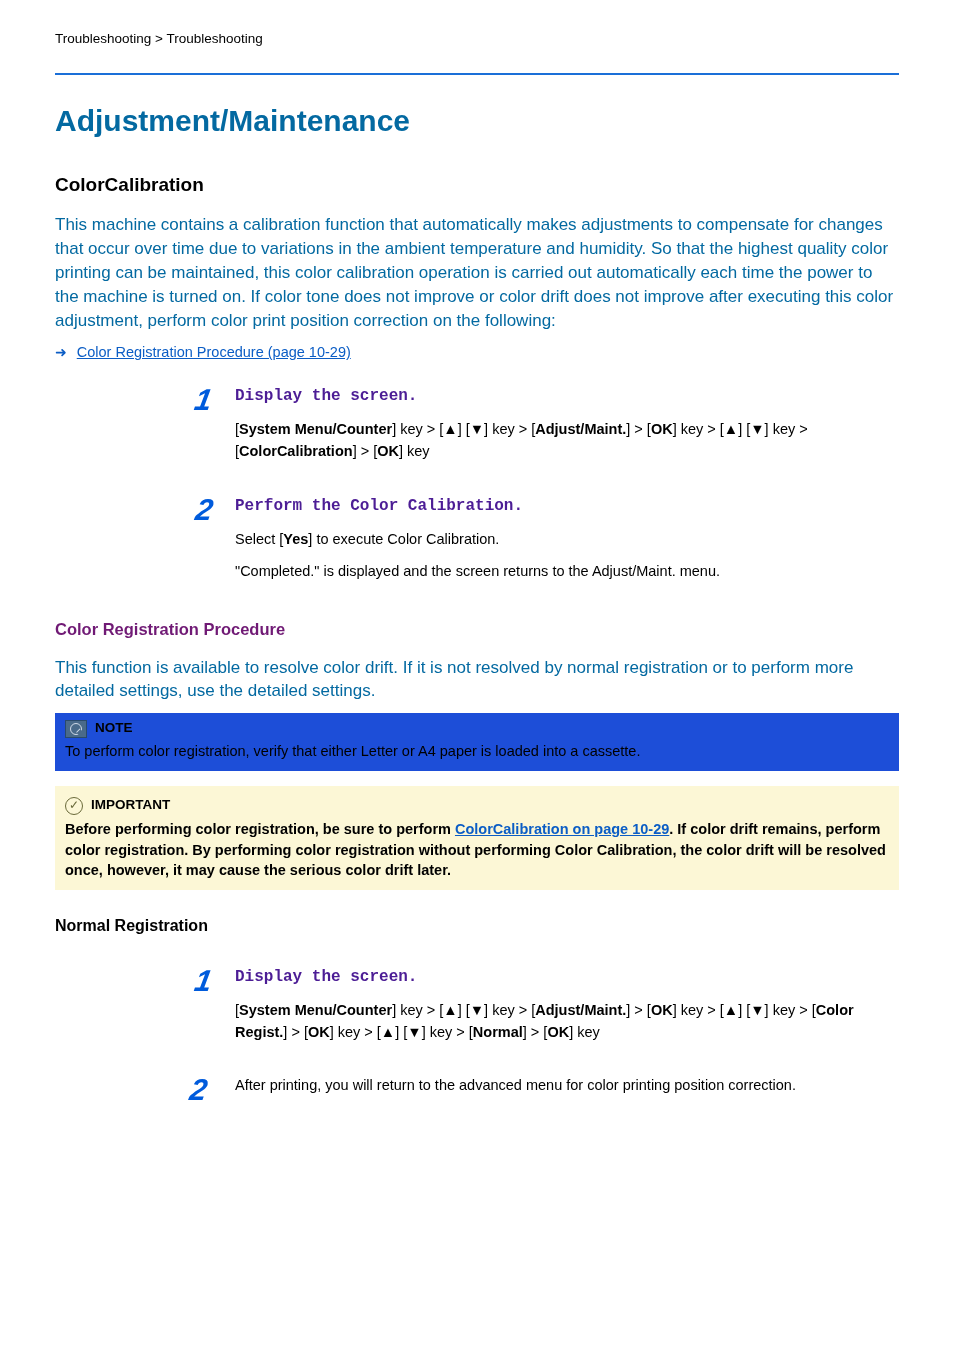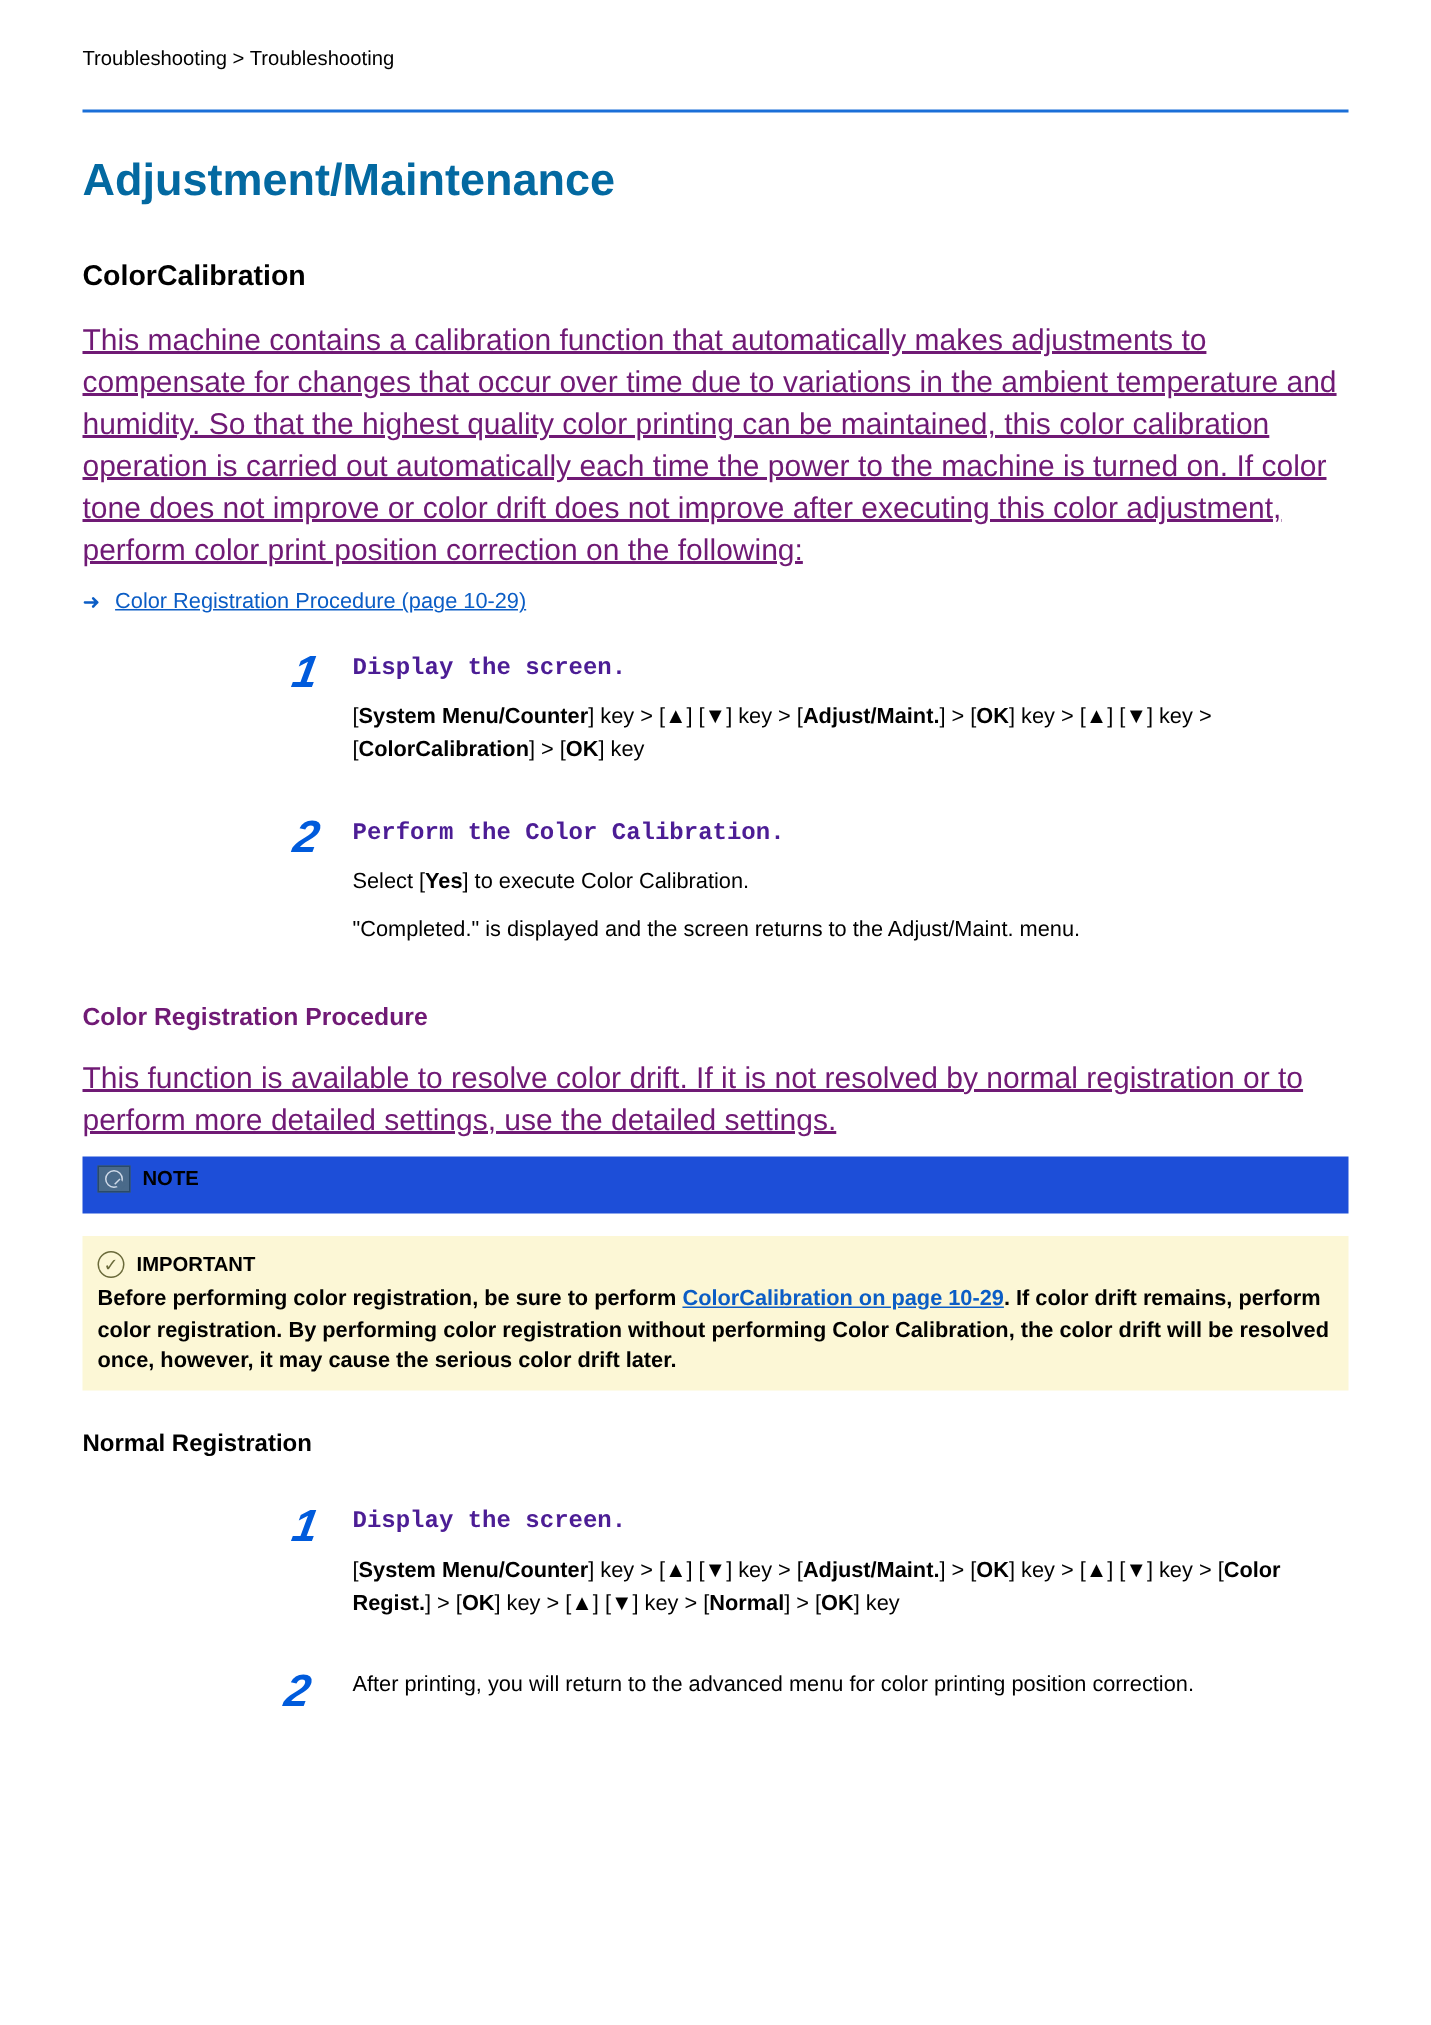--- a/index.html
+++ b/index.html
@@ -31,25 +31,24 @@
       margin-bottom: 30px;
       font-family: Arial, sans-serif;
     }
     .section-heading {
       font-size: 19px;
       font-weight: bold;
       color: #000;
       margin-bottom: 15px;
     }
     .body-text {
-      font-size: 20px;
-      color: #701a75;
+      font-size: 17px;
+      color: #0369a1;
       line-height: 1.4;
       margin-bottom: 10px;
-      text-decoration: underline;
     }
     .link-row {
       display: flex;
       align-items: center;
       gap: 10px;
       margin-top: 8px;
       margin-bottom: 22px;
     }
     .arrow-icon {
       color: #0b5dc5;
@@ -228,20 +227,21 @@
 
 <h3 class="subsection-heading">Color Registration Procedure</h3>
 
 <p class="body-text">This function is available to resolve color drift. If it is not resolved by normal registration or to perform more detailed settings, use the detailed settings.</p>
 
 <div class="note-box">
   <div class="note-header">
     <span class="note-icon"></span>
     <span class="note-label">NOTE</span>
   </div>
+  <div class="note-body">To perform color registration, verify that either Letter or A4 paper is loaded into a cassette.</div>
 </div>
 
 <div class="important-box">
   <div class="important-header">
     <span class="important-icon">✓</span>
     <span class="important-label">IMPORTANT</span>
   </div>
   <div class="important-body">
     <span>Before performing color registration, be sure to perform </span><a href="#" class="link">ColorCalibration on page 10-29</a><span>. If color drift remains, perform color registration. By performing color registration without performing Color Calibration, the color drift will be resolved once, however, it may cause the serious color drift later.</span>
   </div>

